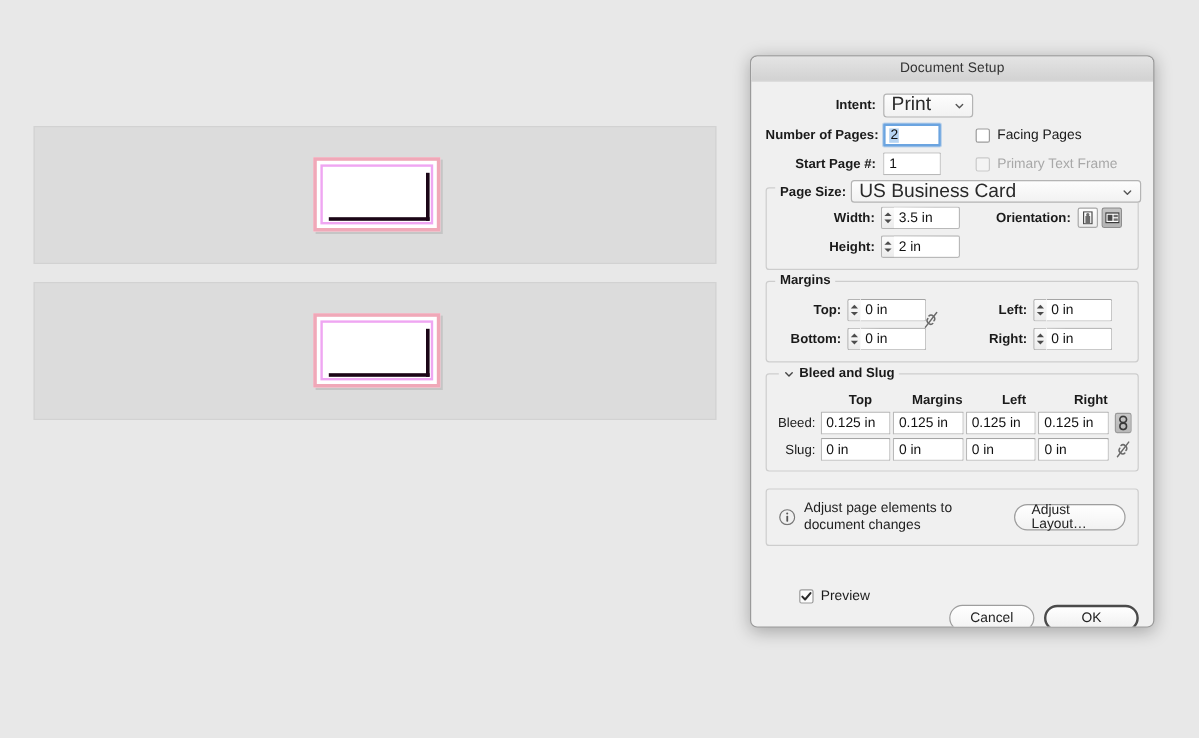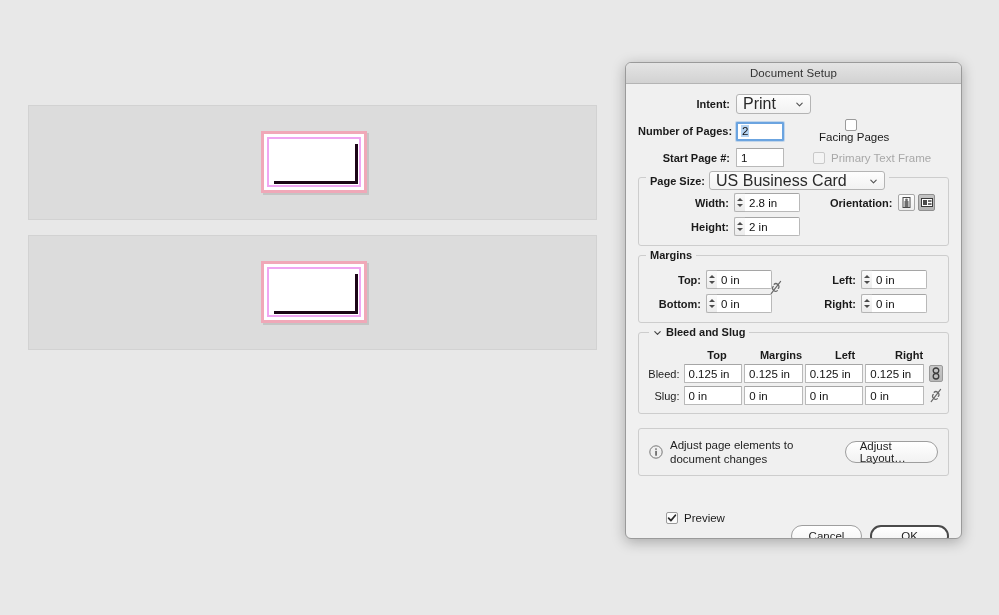--- a/index.html
+++ b/index.html
@@ -50,21 +50,21 @@
     position: absolute;
     left: 0; top: 0; right: 3px; bottom: 3px;
     background: #ffffff;
   }
   #page-thumb-1 { left: 232px; top: 25px; width: 106px; height: 62px; }
   #page-thumb-2 { left: 232px; top: 25px; width: 106px; height: 62px; }
 
   
   #dialog {
     position: absolute;
-    left: 625px; top: 62px;
+    left: 625px; top: 46px;
     width: 337px; height: 477px;
     background: #f0f0f0;
     border: 1px solid #9a9a9a;
     border-radius: 6px;
     box-shadow: 0 3px 14px rgba(0,0,0,0.28);
     overflow: hidden;
   }
   #titlebar {
     height: 21px;
     background: linear-gradient(to bottom, #e4e4e4 0%, #d2d2d2 100%);
@@ -287,56 +287,56 @@
           <path d="M2 4 L5 7 L8 4" fill="none" stroke="#555" stroke-width="1.3" stroke-linecap="round" stroke-linejoin="round"></path>
         </svg>
       </div>
     </div>
 
     <div class="row" style="margin-bottom:5px;">
       <span class="lbl" style="width:92px;">Number of Pages:</span>
       <div class="field focused" style="width:48px; margin-left:6px;">
         <span class="sel">2</span>
       </div>
-      <div style="display:flex; align-items:center; margin-left:29px;flex-direction:column;">
+      <div style="display:flex; align-items:center; margin-left:29px;">
         <span class="cbx"></span>
         <span style="font-size:11.5px; color:#1a1a1a; margin-left:6px;">Facing Pages</span>
       </div>
     </div>
 
     <div class="row" style="margin-bottom:10px;">
       <span class="lbl" style="width:92px;">Start Page #:</span>
       <div class="field" style="width:48px; margin-left:6px;">
         <span>1</span>
       </div>
       <div style="display:flex; align-items:center; margin-left:29px;">
         <span class="cbx dim"></span>
         <span style="font-size:11.5px; margin-left:6px;" class="lbl-dim">Primary Text Frame</span>
       </div>
     </div>
 
     <div class="group" style="padding-top:15px; padding-bottom:9px;padding-left:40px;">
       <div class="legend">
         <span>Page Size:</span>
-        <span class="select" style="width:176px; height:19px; font-weight:normal;">
+        <span class="select" style="width:242px; height:19px; font-weight:normal;">
           <span>US Business Card</span>
           <svg class="chev" viewBox="0 0 10 10">
             <path d="M2 4 L5 7 L8 4" fill="none" stroke="#555" stroke-width="1.3" stroke-linecap="round" stroke-linejoin="round"></path>
           </svg>
         </span>
       </div>
 
       <div class="row" style="margin-bottom:5px;">
         <span class="lbl" style="width:50px;">Width:</span>
         <span class="stepper" style="margin-left:5px;">
             <i class="up"></i>
             <i class="dn"></i>
           </span>
         <div class="field" style="width:55px; border-left:none; border-radius:0 2px 2px 0;">
-          <span>2.8 in</span>
+          <span>3.5 in</span>
         </div>
         <span class="lbl" style="margin-left:30px;">Orientation:</span>
         <span class="iconbtn" style="margin-left:6px;">
           <svg width="11" height="11" viewBox="0 0 11 11">
             <rect x="2" y="0.5" width="7" height="10" fill="#fff" stroke="#4a4a4a" stroke-width="1"></rect>
             <rect x="3.5" y="4" width="4" height="6" fill="#6e6e6e"></rect>
             <circle cx="5.5" cy="3" r="1.4" fill="#6e6e6e"></circle>
           </svg>
         </span>
         <span class="iconbtn active" style="margin-left:3px;">

